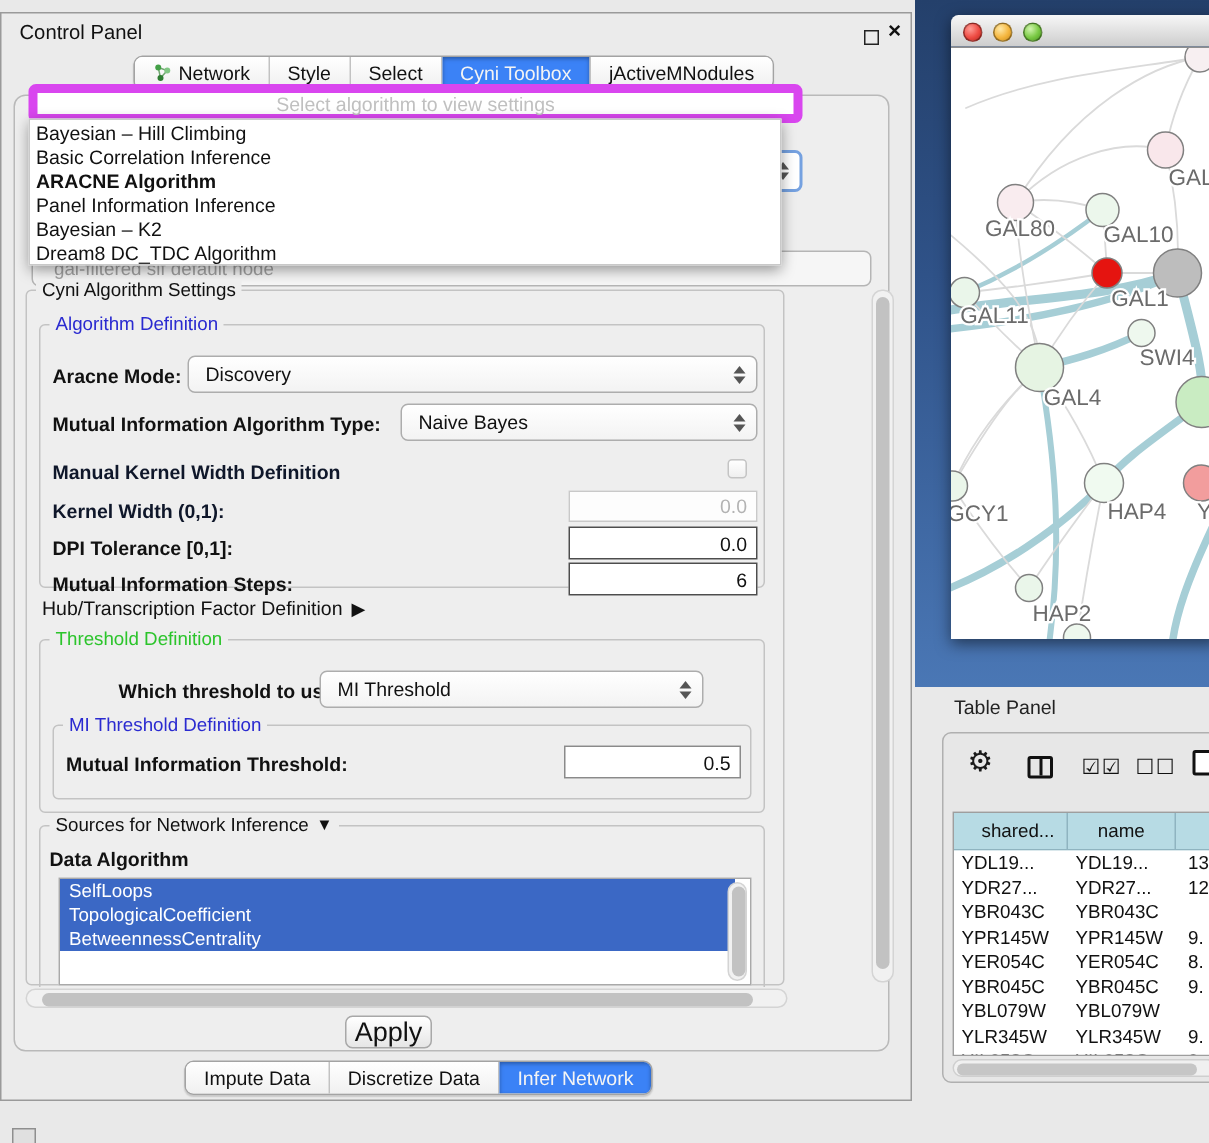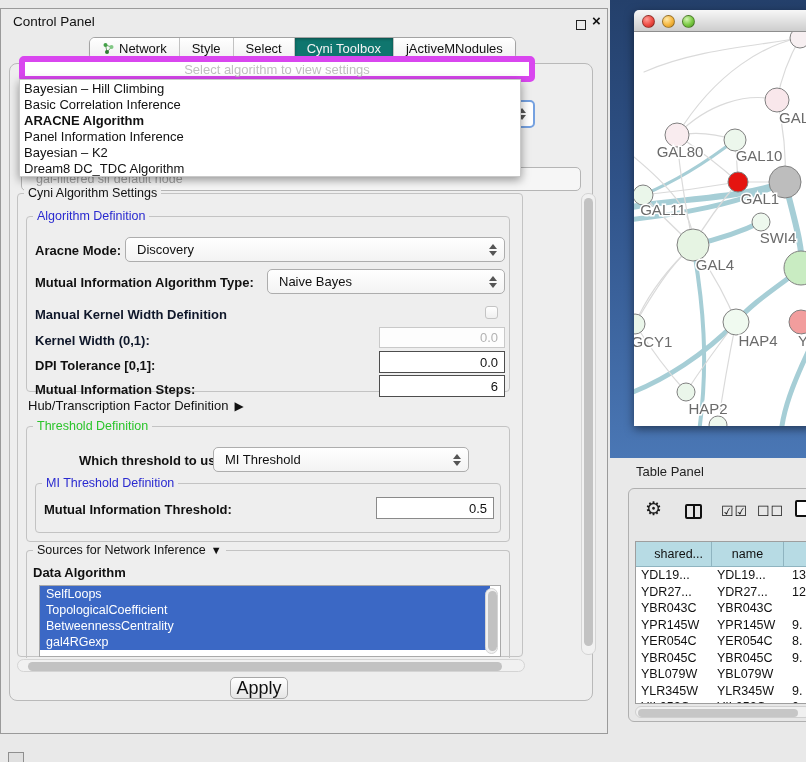--- a/index.html
+++ b/index.html
@@ -46,21 +46,21 @@
   .cp{left:0;top:8px;width:608px;height:726px;background:#ebebeb;border:1px solid #9a9a9a;}
   .cp-title{left:12px;top:5px;font-size:13.5px;color:#111;}
   .float-ic{left:575px;top:11px;width:10px;height:10px;border:1.6px solid #222;}
   .close-ic{left:591px;top:3px;font-size:15px;font-weight:bold;color:#111;}
 
   .seg-group{display:inline-flex;border:1px solid #a3a3a3;border-radius:6px;overflow:hidden;background:#fff;
              box-shadow:0 1px 1px rgba(0,0,0,.15);}
   .seg{padding:3px 12px;font-size:13px;background:linear-gradient(#ffffff,#f0f0f0);border-left:1px solid #c2c2c2;
        display:flex;align-items:center;gap:4px;white-space:nowrap;color:#111;}
   .seg:first-child{border-left:none;}
-  .seg.sel{background:#0f766e;color:#f4f4f4;box-shadow:inset 0 1px 3px rgba(0,0,0,.35);}
+  .seg.sel{background:#3b82f6;color:#f4f4f4;box-shadow:inset 0 1px 3px rgba(0,0,0,.35);}
 
   .inner-panel{left:8px;top:54px;width:584px;height:638px;background:#eeeeee;border:1px solid #b9b9b9;border-radius:8px;}
 
   
   .combo{background:linear-gradient(#ffffff,#f3f3f3);border:1px solid #adadad;border-radius:5px;
          font-size:13px;display:flex;align-items:center;padding-left:11px;color:#111;}
   .spin{position:absolute;right:7px;top:50%;margin-top:-6px;width:8px;height:12px;}
   .spin:before{content:"";position:absolute;left:0;top:0;border-left:4px solid transparent;border-right:4px solid transparent;border-bottom:5px solid #555;}
   .spin:after{content:"";position:absolute;left:0;bottom:0;border-left:4px solid transparent;border-right:4px solid transparent;border-top:5px solid #555;}
   .field{background:#fff;font-size:13px;display:flex;align-items:center;justify-content:flex-end;padding-right:6px;}
@@ -364,35 +364,45 @@
       <div class="abs group" style="left:8px;top:356px;width:484px;height:108px;border-bottom:none;border-radius:4px 4px 0 0;">
         <span class="legend" style="display:flex;align-items:center;gap:5px;">
           <span>Sources for Network Inference</span>
           <span style="font-size:11px;">▼</span>
         </span>
         <span class="abs lbl b" style="left:6px;top:14px;">Data Algorithm</span>
         <div class="abs attr-list" style="left:12px;top:34px;width:462px;height:72px;">
           <div class="attr-item">SelfLoops</div>
           <div class="attr-item">TopologicalCoefficient</div>
           <div class="attr-item">BetweennessCentrality</div>
-          <div class="attr-item">gal4RGexp</div>
           <div class="abs vscroll" style="right:2px;top:2px;width:13px;height:66px;">
             <div class="vthumb" style="top:2px;height:60px;"></div>
           </div>
         </div>
       </div>
     </div>
 
     <div class="abs vscroll" style="left:580px;top:184px;width:15px;height:462px;">
       <div class="vthumb" style="top:4px;height:448px;"></div>
     </div>
     <div class="abs hscroll" style="left:16px;top:650px;width:508px;height:13px;">
       <div class="hthumb" style="left:10px;width:474px;"></div>
     </div>
 
     <div class="abs apply-btn" style="left:229px;top:668px;width:58px;height:22px;">
       <span>Apply</span>
     </div>
 
+    <div class="abs seg-group" style="left:122px;top:698px;">
+      <div class="seg">
+          <span>Impute Data</span>
+        </div>
+      <div class="seg">
+          <span>Discretize Data</span>
+        </div>
+      <div class="seg sel">
+          <span>Infer Network</span>
+        </div>
+    </div>
   </div>
 
   <div class="abs grip-sq"></div>
 </div>
 
 </body></html>

